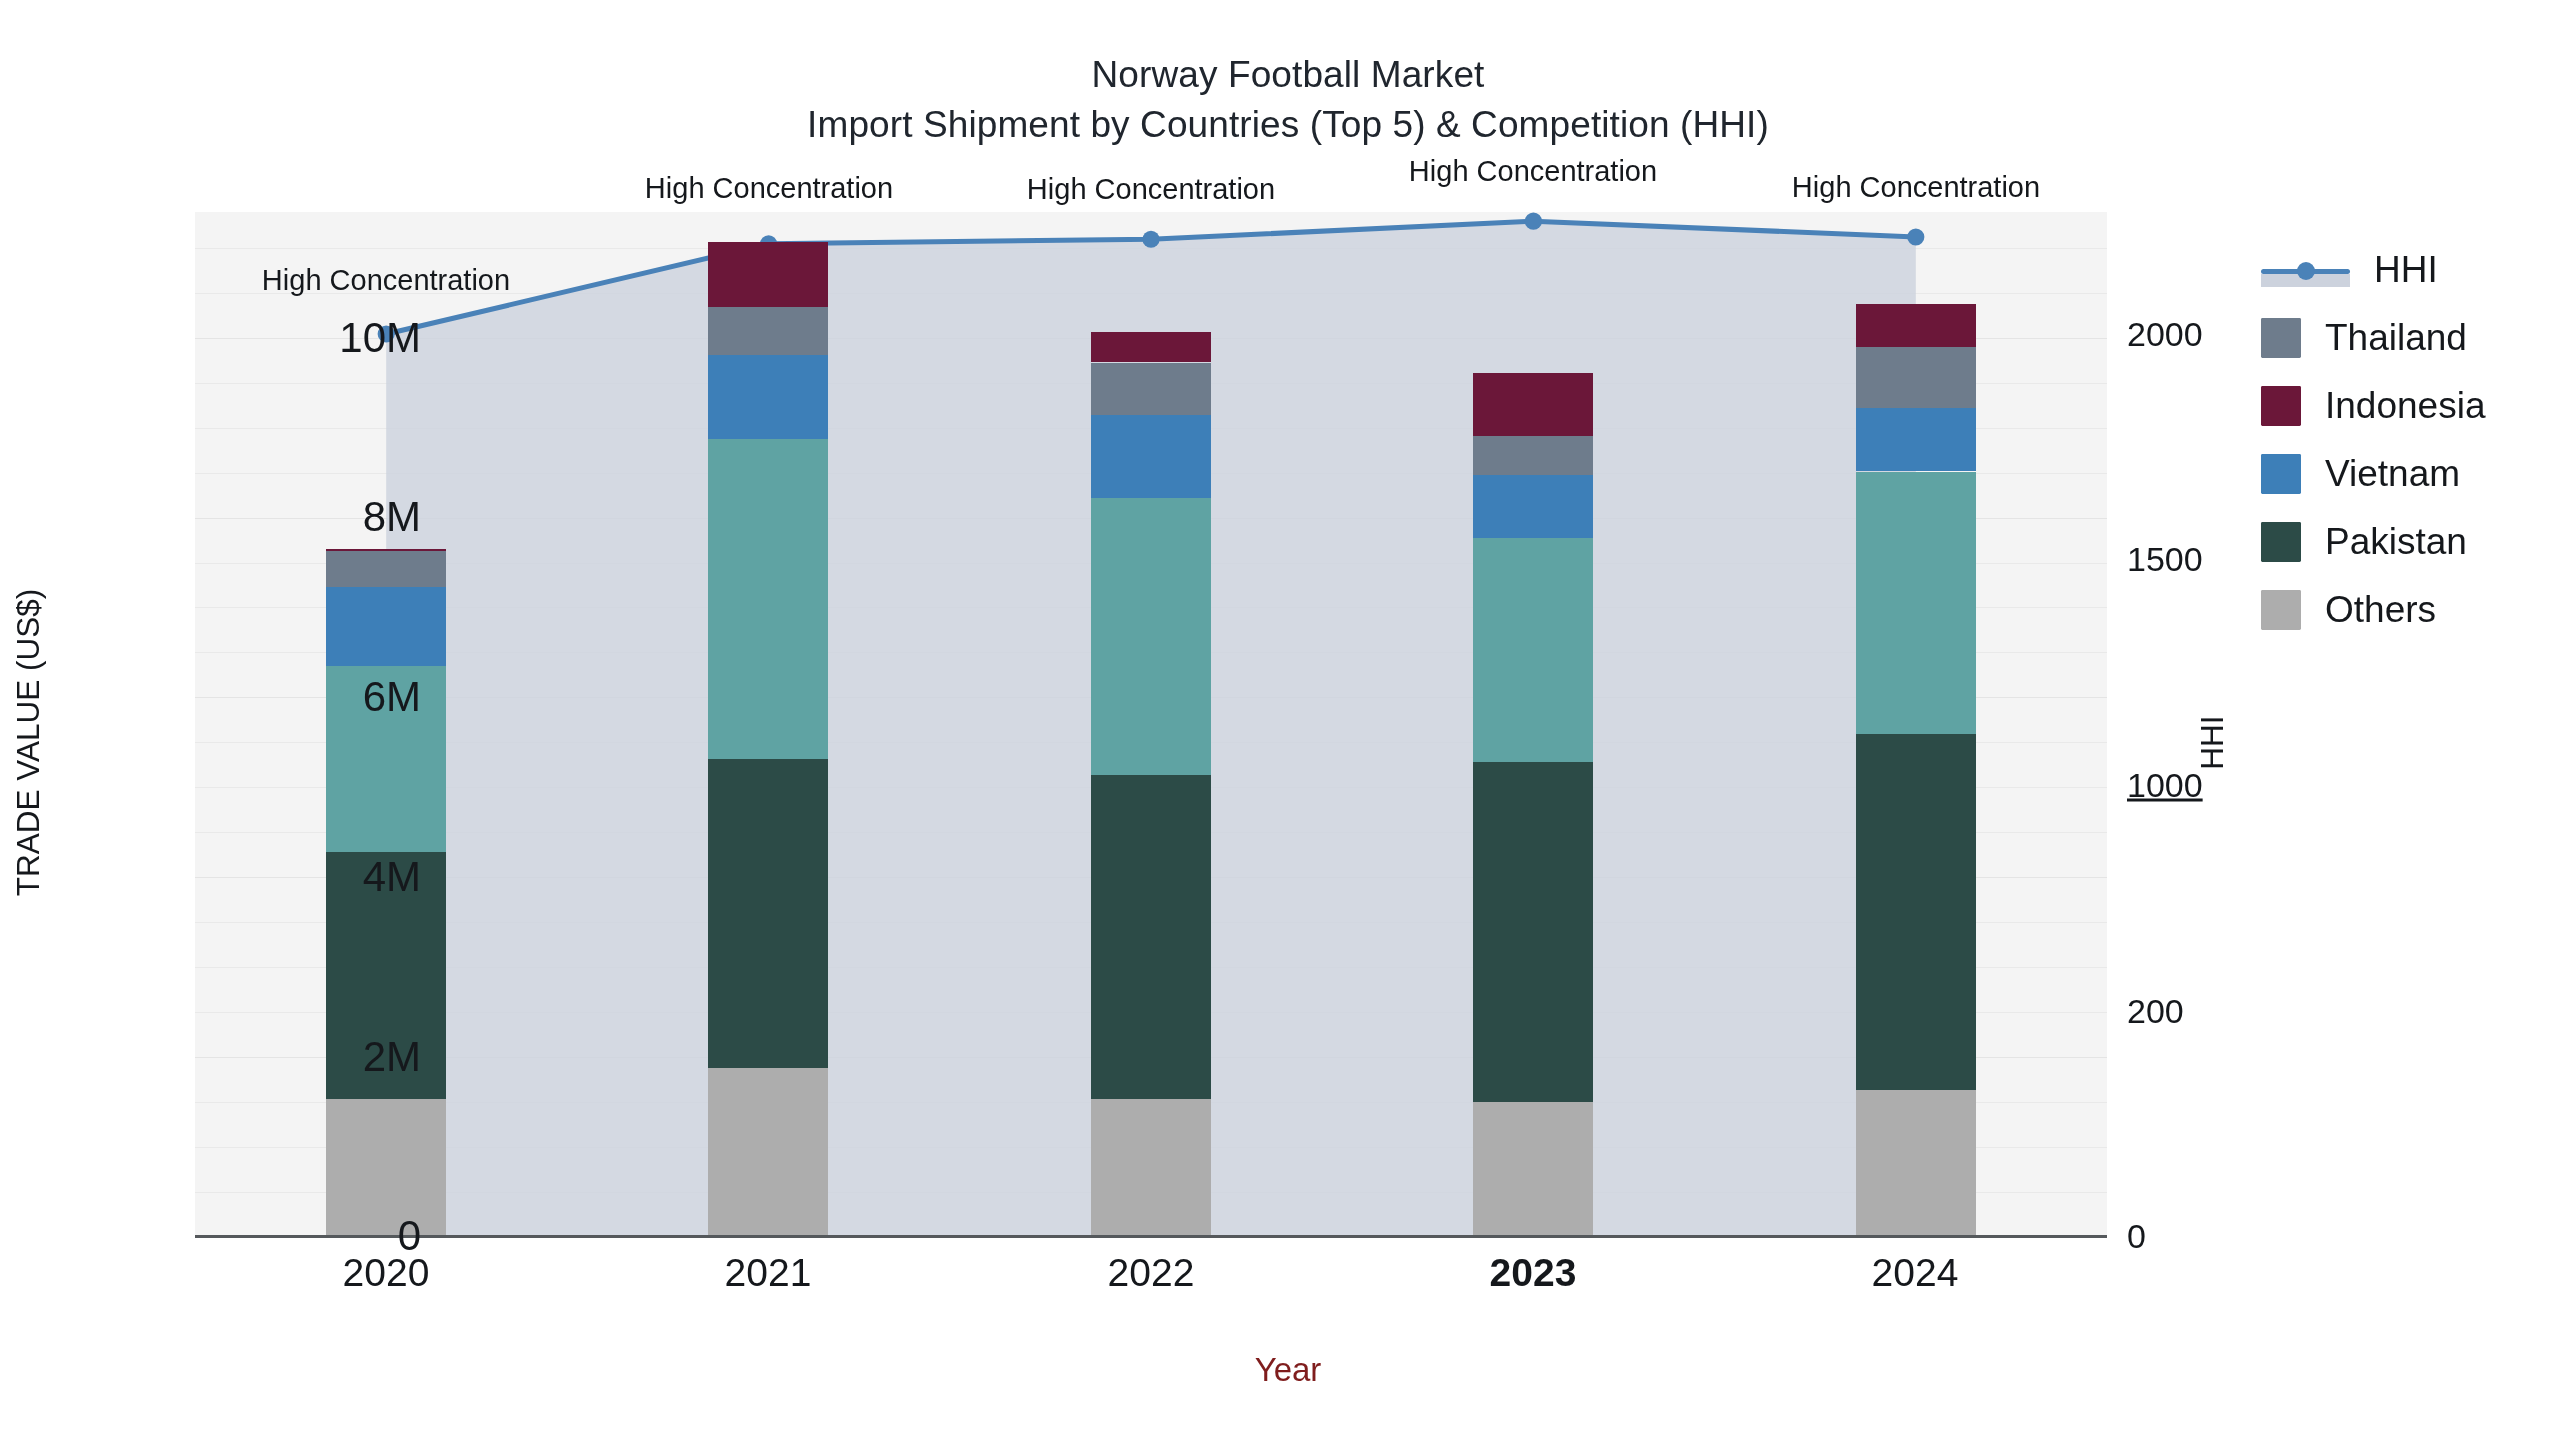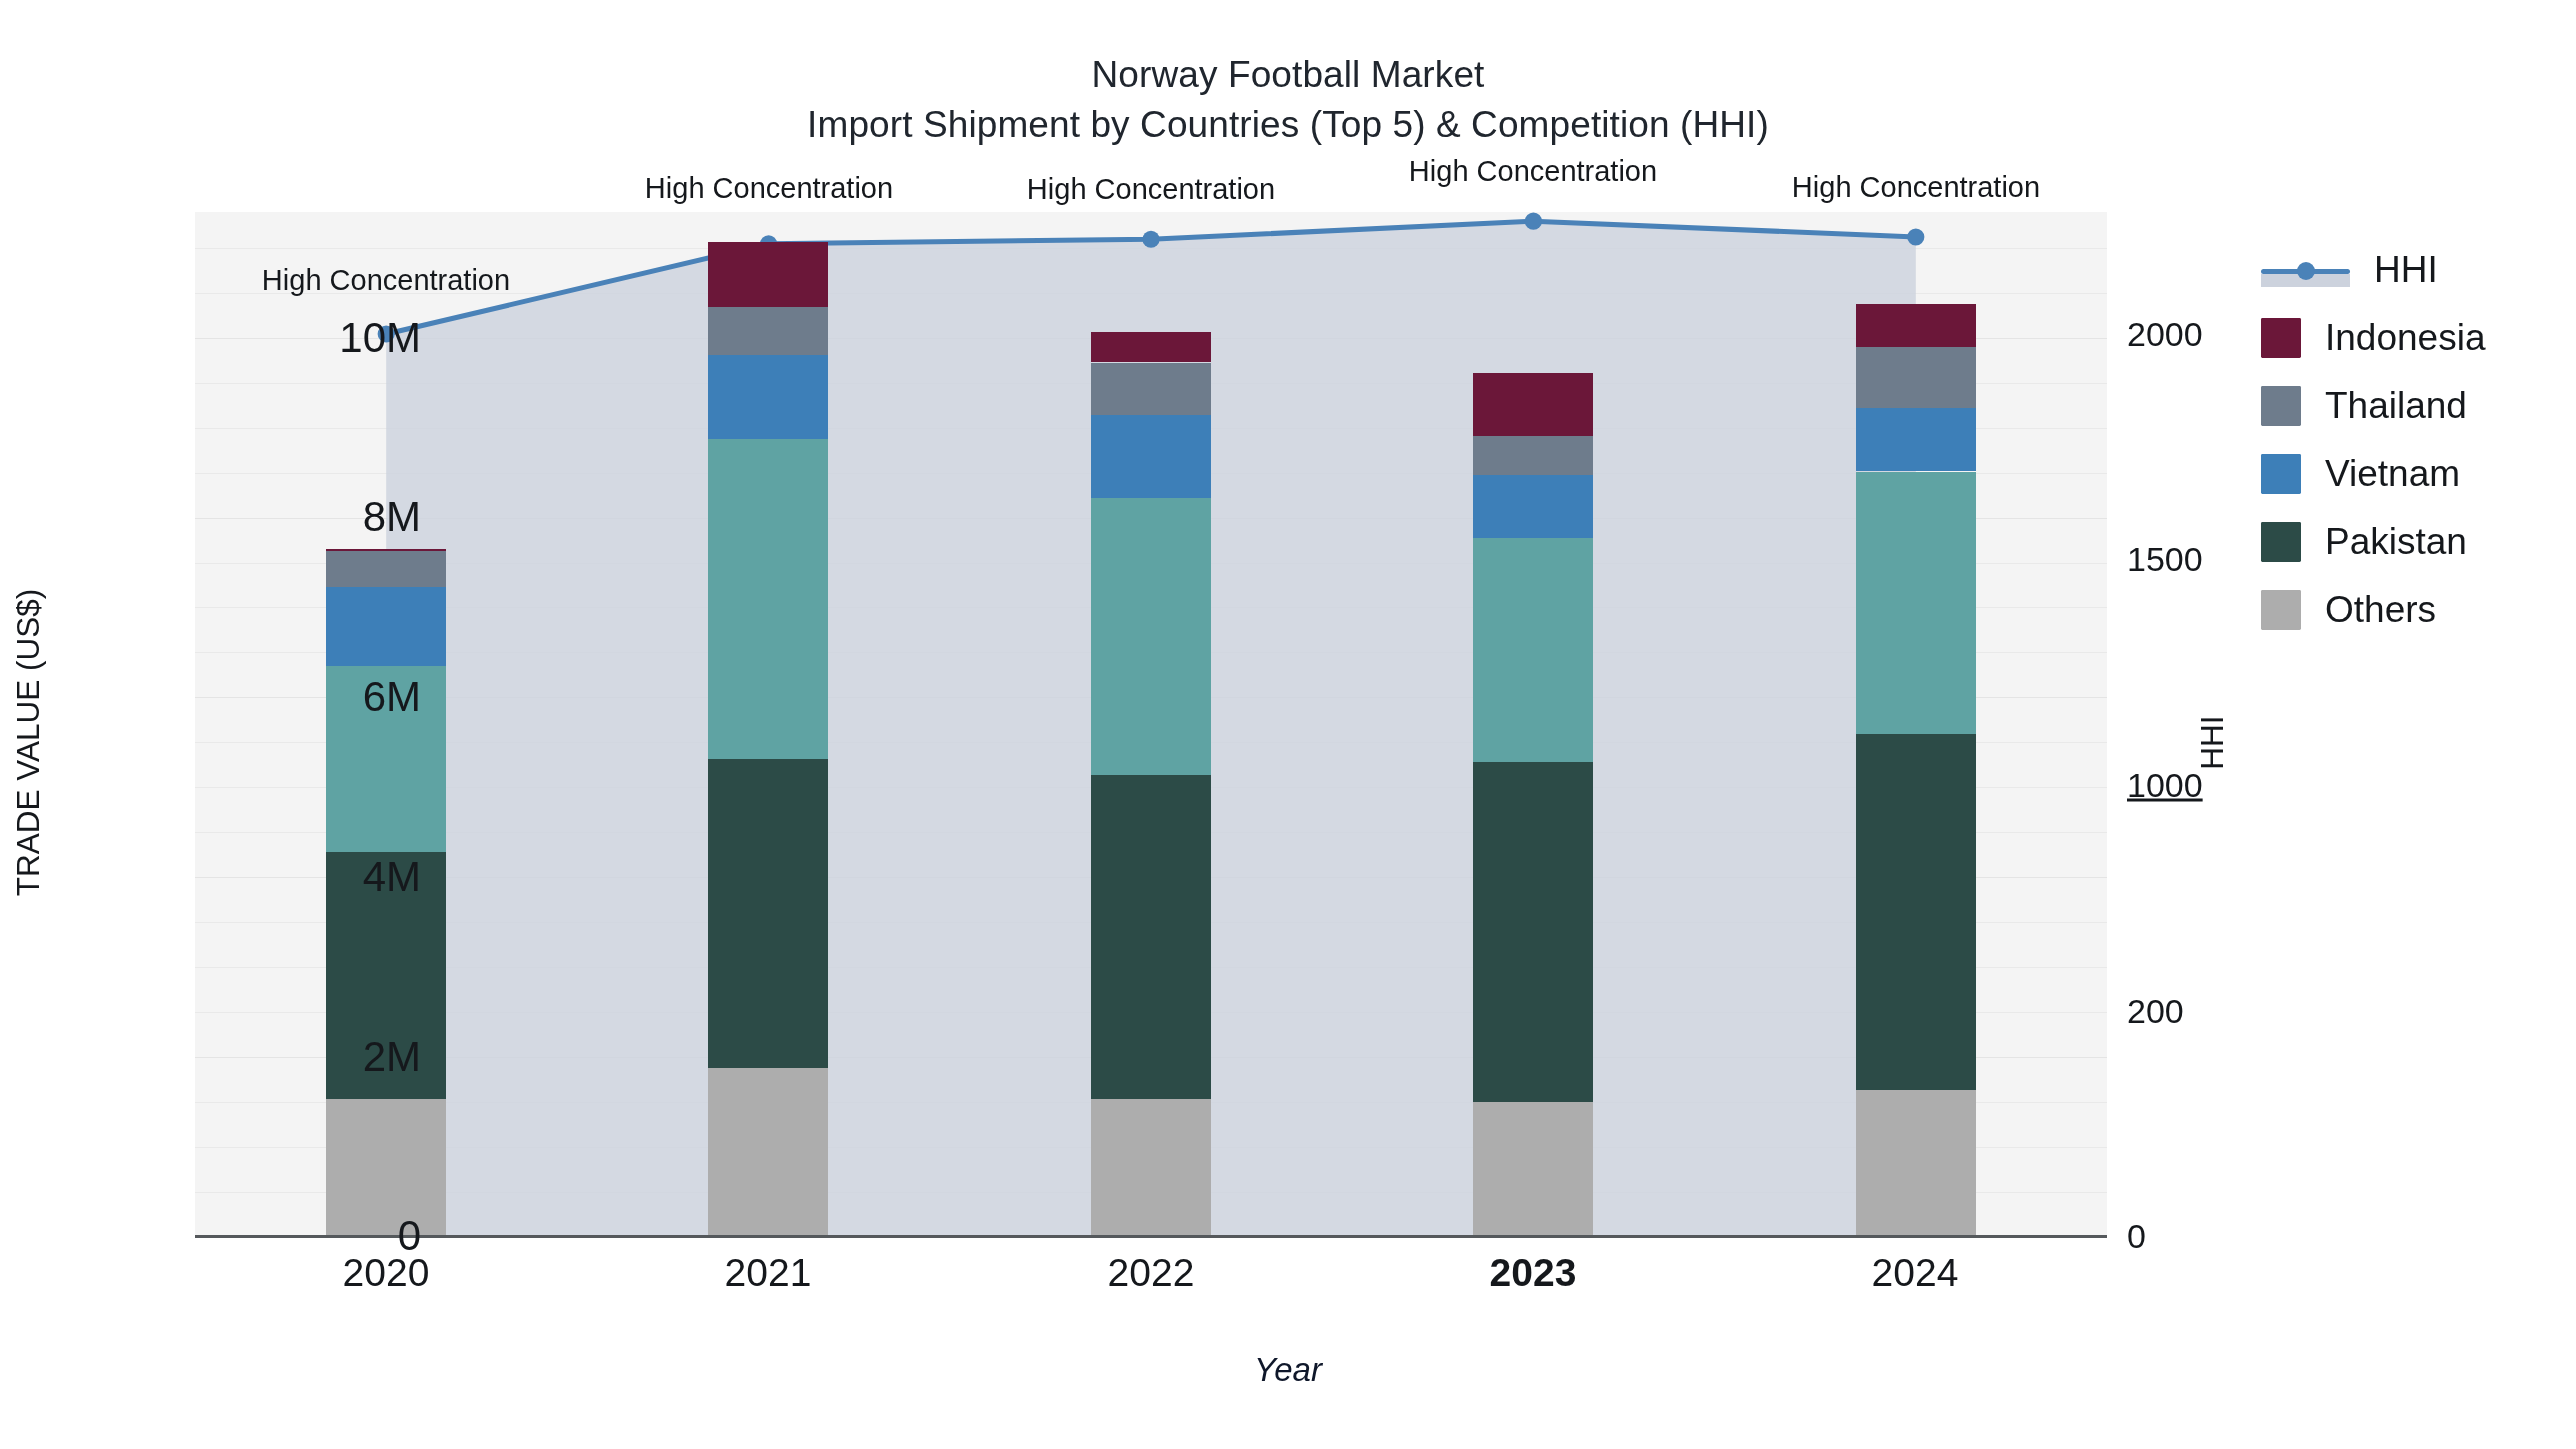--- a/index.html
+++ b/index.html
@@ -46,21 +46,21 @@
   .ylabel-left{
     position:absolute;left:-401px;top:724px;width:859px;text-align:center;
     font-size:31.5px;color:#15181c;transform:rotate(-90deg);transform-origin:center;
   }
   .ylabel-right{
     position:absolute;left:1998px;top:724px;width:429px;text-align:center;
     font-size:31.5px;color:#15181c;transform:rotate(-90deg);transform-origin:center;
   }
   .xlabel{
     position:absolute;left:0;right:0;top:1351px;text-align:center;
-    font-size:33px;color:#0f172a;font-style:italic;
+    font-size:33px;color:#7f1d1d;
   }
 
   .anno{
     position:absolute;font-size:29px;color:#15181c;white-space:nowrap;
     transform:translateX(-50%);
   }
 
   
   #legend{position:absolute;left:2261px;top:236px;width:315px;}
   .lgrow{display:flex;align-items:center;height:68px;}
@@ -200,28 +200,28 @@
   <div id="legend">
       <div class="lgrow">
         <div class="lgline">
           <div class="fill" style="background: rgb(204, 210, 221);"></div>
           <div class="ln" style="background: rgb(74, 130, 184);"></div>
           <div class="dot" style="background: rgb(74, 130, 184);"></div>
         </div>
         <div class="lgtx">HHI</div>
       </div>
       <div class="lgrow">
+        <div class="lgsw" style="background: rgb(110, 124, 140);"></div>
+        <div class="lgtx">Thailand</div>
+      </div>
+      <div class="lgrow">
         <div class="lgsw" style="background: rgb(107, 23, 57);"></div>
         <div class="lgtx">Indonesia</div>
       </div>
       <div class="lgrow">
-        <div class="lgsw" style="background: rgb(110, 124, 140);"></div>
-        <div class="lgtx">Thailand</div>
-      </div>
-      <div class="lgrow">
         <div class="lgsw" style="background: rgb(61, 127, 184);"></div>
         <div class="lgtx">Vietnam</div>
       </div>
       <div class="lgrow">
         <div class="lgsw" style="background: rgb(44, 75, 71);"></div>
         <div class="lgtx">Pakistan</div>
       </div>
       <div class="lgrow">
         <div class="lgsw" style="background: rgb(173, 173, 173);"></div>
         <div class="lgtx">Others</div>

